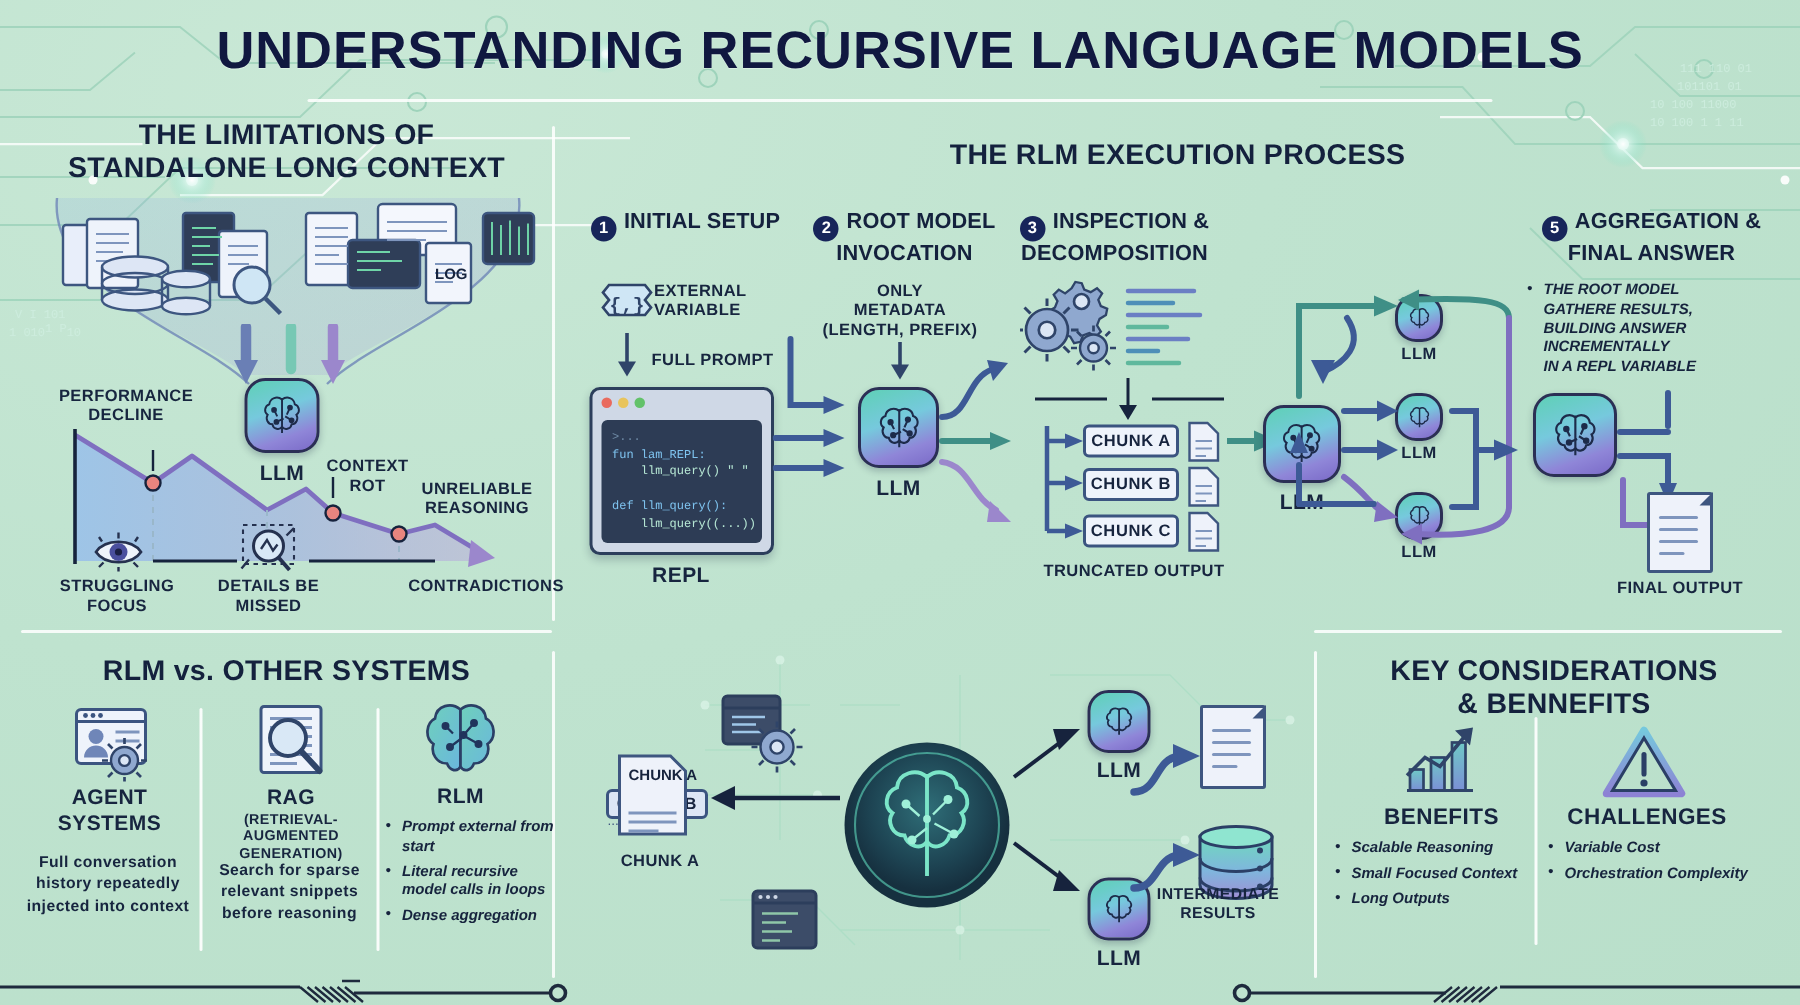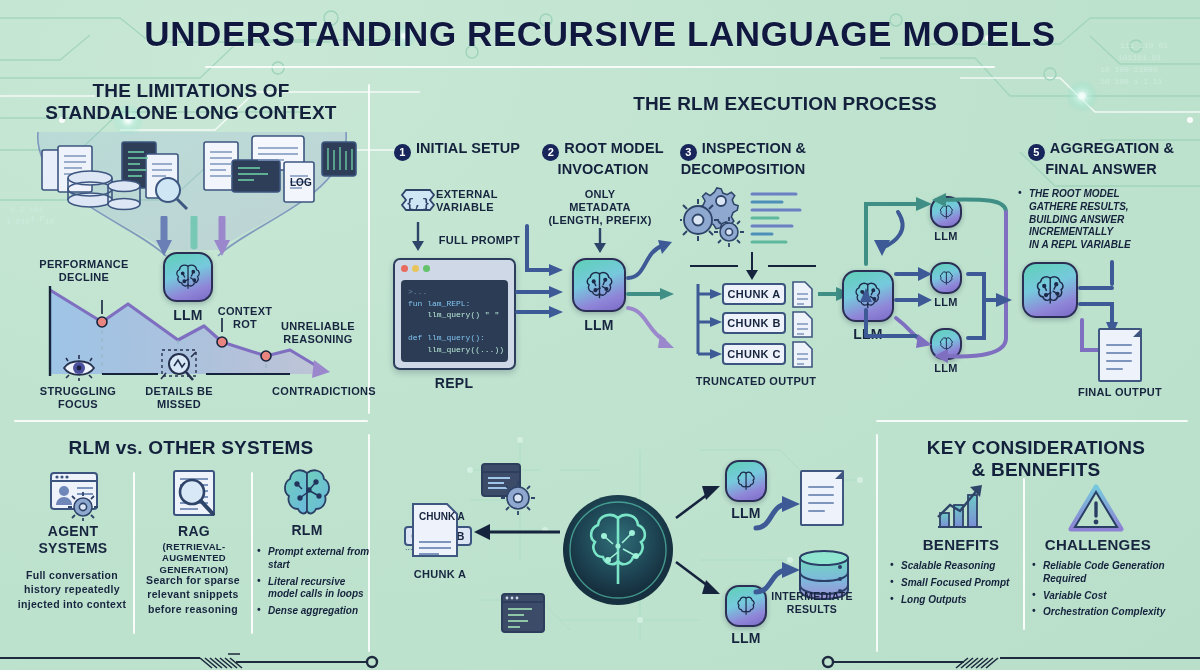--- a/index.html
+++ b/index.html
@@ -356,21 +356,21 @@
     <text x="18" y="21" font-size="13" font-weight="700" fill="#2f4469" text-anchor="middle" font-family="Liberation Mono, monospace">{,}</text>
   </svg>
   <div class="cap" style="left:436px; top:188px; width:88px; text-align:left;" data-name="external-variable-label">
     <div data-name="external-variable-label-line1">EXTERNAL</div>
     <div data-name="external-variable-label-line2">VARIABLE</div>
   </div>
   <svg style="position:absolute;left:408px;top:222px;width:20px;height:30px" data-name="external-variable-arrow" viewBox="0 0 20 30">
     <path d="M10 0 V20" stroke="#2f4469" stroke-width="2.4"></path>
       <path d="M4 19 L10 29 L16 19 Z" fill="#2f4469"></path>
   </svg>
-  <div class="cap" style="left:430px; top:234px; width:90px; text-align:right;" data-name="full-prompt-label">FULL PROMPT</div>
+  <div class="cap" style="left:430px; top:234px; width:90px; text-align:center;" data-name="full-prompt-label">FULL PROMPT</div>
 
   <div class="codewin" style="left:393px; top:258px; width:123px; height:112px;" data-name="repl-code-window">
     <div class="bar" data-name="repl-window-titlebar">
       <span class="dot" style="background:#e96a5e" data-name="window-close-dot"></span>
       <span class="dot" style="background:#e8c45c" data-name="window-minimize-dot"></span>
       <span class="dot" style="background:#63c26a" data-name="window-maximize-dot"></span>
     </div>
     <div class="body" data-name="repl-code-text"><span class="dim" data-name="code-line-1">&gt;...</span>
 <span class="kw" data-name="code-line-2">fun lam_REPL:</span>
 <span class="fn" data-name="code-line-3">    llm_query() " "</span>
@@ -857,39 +857,38 @@
         <rect x="22" y="22" width="9" height="22"></rect>
         <rect x="36" y="12" width="9" height="32"></rect>
     </g>
     <path d="M6 44 H50" stroke="#2f4469" stroke-width="2"></path>
     <path d="M6 34 L18 22 L28 28 L46 6" fill="none" stroke="#2f4469" stroke-width="2.4"></path>
     <path d="M38 4 L50 2 L48 14 Z" fill="#2f4469"></path>
   </svg>
   <div class="cap lg" style="left:906px; top:536px; width:110px; font-weight:800; font-size:15px;" data-name="benefits-heading">BENEFITS</div>
   <ul class="bullets" style="left:890px; top:560px; width:140px;" data-name="benefits-list">
     <li data-name="benefits-item-1">Scalable Reasoning</li>
-    <li data-name="benefits-item-2">Small Focused Prompt</li>
+    <li data-name="benefits-item-2">Small Focused Context</li>
     <li data-name="benefits-item-3">Long Outputs</li>
   </ul>
 
   <svg style="position:absolute;left:1068px;top:483px;width:56px;height:50px" data-name="warning-triangle-icon" viewBox="0 0 56 50">
     <defs>
         <linearGradient id="trig" x1="0" y1="0" x2="0" y2="1">
       <stop offset="0%" stop-color="#76c8dd"></stop>
           <stop offset="100%" stop-color="#8d82d4"></stop>
         </linearGradient>
       </defs>
     <path d="M28 4 L53 46 H3 Z" fill="none" stroke="url(#trig)" stroke-width="5" stroke-linejoin="round"></path>
     <path d="M28 9 L49 44 H7 Z" fill="none" stroke="#2b3f66" stroke-width="2"></path>
     <path d="M28 20 V33" stroke="#2b3f66" stroke-width="3.4" stroke-linecap="round"></path>
     <circle cx="28" cy="39" r="2.4" fill="#2b3f66"></circle>
   </svg>
   <div class="cap lg" style="left:1040px; top:536px; width:116px; font-weight:800; font-size:15px;" data-name="challenges-heading">CHALLENGES</div>
   <ul class="bullets" style="left:1032px; top:560px; width:160px;" data-name="challenges-list">
-    <li data-name="challenges-item-1">Reliable Code Generation Required</li>
     <li data-name="challenges-item-2">Variable Cost</li>
     <li data-name="challenges-item-3">Orchestration Complexity</li>
   </ul>
 
   <svg style="position:absolute;left:0;top:640px;width:1200px;height:30px" data-name="bottom-circuit-decoration" viewBox="0 0 1200 30">
     <g stroke="#1e2a3d" stroke-width="2" fill="none">
       <path d="M0 18 H200"></path>
         <path d="M236 22 H370"></path>
         <path d="M1200 18 H1000"></path>
         <path d="M964 22 H830"></path>

